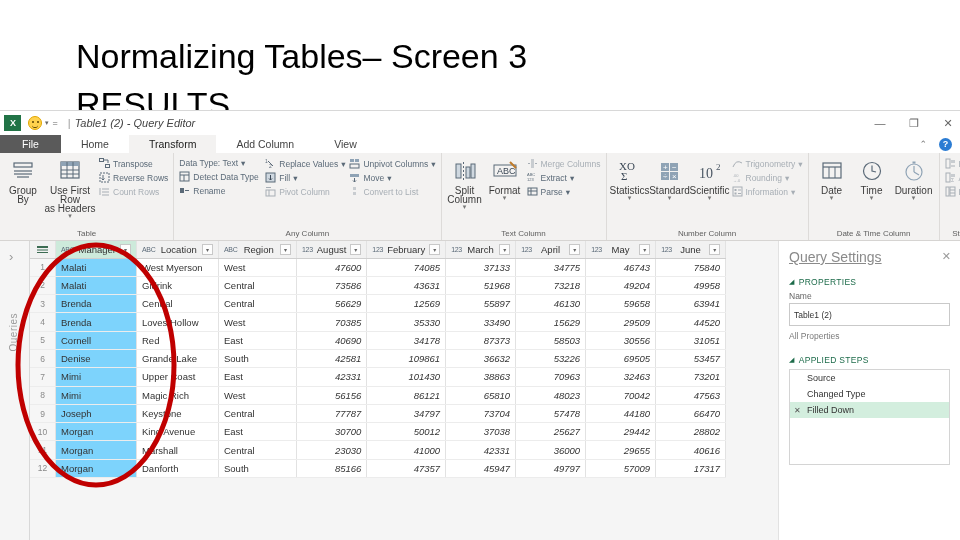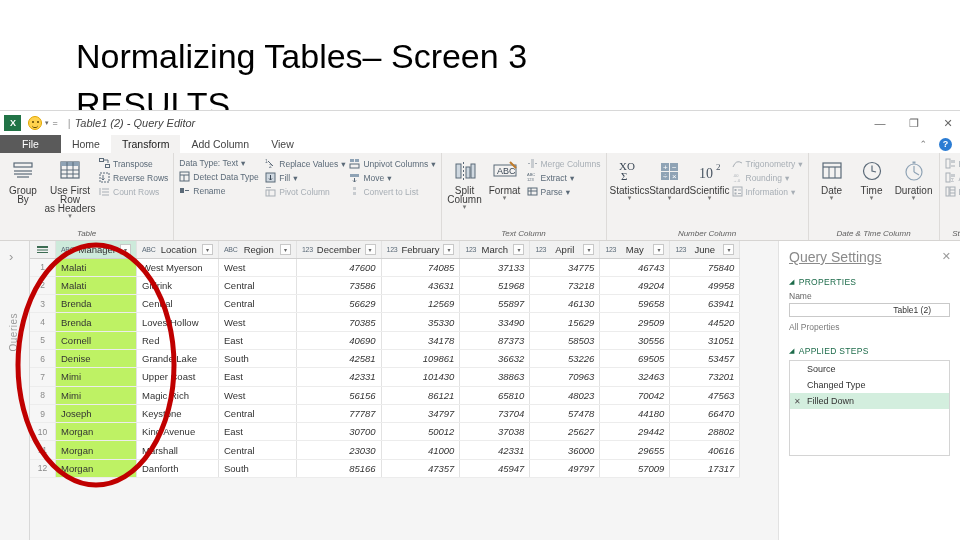--- a/index.html
+++ b/index.html
@@ -96,21 +96,21 @@
     font-size: 10.5px;
     position: relative;
   }
   .tab-file {
     background: #5a5a5a;
     color: #ffffff;
     padding: 0 22px;
     display: flex; align-items: center;
   }
   .tab {
-    padding: 0 11px;
+    padding: 0 20px;
     display: flex; align-items: center;
     color: #444;
   }
   .tab.active { background: #f3f2f1; color: #1a1a1a; }
   .ribbon-right-icons {
     position: absolute; right: 8px; top: 0;
     height: 18px; display: flex; align-items: center; gap: 12px;
   }
   .caret-up { font-size: 9px; color: #777; }
   .help-circle {
@@ -138,21 +138,20 @@
     border-right: 1px solid #dddbd9;
     position: relative;
   }
   .rgroup:last-child { border-right: none; }
   .rgroup-body { display: flex; align-items: flex-start; flex: 1; }
   .rgroup-label {
     text-align: center;
     font-size: 8px;
     color: #606060;
     padding-bottom: 2px;
-    font-style: italic;
   }
   .big-btn {
     width: 40px;
     display: flex; flex-direction: column; align-items: center;
     padding: 2px 1px 0 1px;
     text-align: center;
     line-height: 9px;
   }
   .big-btn .glyph { margin-bottom: 2px; }
   .big-btn .lbl { font-size: 10px; color: #3b3b3b; }
@@ -256,21 +255,21 @@
   .col-name { flex: 1; font-size: 9.5px; }
   .filter-box {
     width: 11px; height: 11px;
     border: 1px solid #c8c8c8;
     background: #fdfdfd;
     display: flex; align-items: center; justify-content: center;
     font-size: 6px; color: #666;
     flex: 0 0 11px;
   }
   th.sel-col { background: #cdeadb !important; }
-  td.sel-col { background: #bef264; }
+  td.sel-col { background: #7dd3fc; }
   td.num { text-align: right; font-style: italic; }
   .w-mgr { width: 76px; }
   .w-loc { width: 82px; }
   .w-reg { width: 78px; }
   .w-mon { width: 70px; }
 
   
   .qsettings {
     width: 182px;
     background: #ffffff;
@@ -294,28 +293,27 @@
     font-size: 8.5px;
     font-weight: normal;
     color: #1d6b4a;
     letter-spacing: 0.3px;
     margin: 0 0 4px 0;
     display: flex; align-items: center; gap: 4px;
   }
   .tri { font-size: 7px; color: #1d6b4a; }
   .qs-fieldlabel { font-size: 8.5px; color: #666; margin-bottom: 2px; }
   .qs-input {
-    width: 100%; height: 14px;
+    width: 100%; height: 23px;
     border: 1px solid #c9c9c9;
     background: #fff;
     font-size: 8.5px;
     color: #333;
-    padding: 0 18px;
+    padding: 0 4px;
     line-height: 13px;
-    text-align: right;
   }
   .qs-link {
     font-size: 8.5px; color: #7a7a7a;
     margin: 5px 0 14px 0;
   }
   .steps-box {
     border: 1px solid #d4d4d4;
     background: #fff;
     margin-top: 4px;
     height: 96px;
@@ -528,20 +526,21 @@
             <span class="sglyph">
               <svg width="11" height="11" viewBox="0 0 11 11">
                 <rect x="4" y="1" width="3" height="3" fill="#c8ccd0"></rect>
                 <rect x="4" y="6" width="3" height="3" fill="#c8ccd0"></rect>
               </svg>
             </span>
             <span>Convert to List</span>
           </div>
         </div>
       </div>
+      <div class="rgroup-label">Any Column</div>
     </div>
 
     <div class="rgroup">
       <div class="rgroup-body">
         <div class="big-btn">
           <span class="glyph">
             <svg width="26" height="26" viewBox="0 0 26 26">
               <rect x="4" y="6" width="5" height="14" fill="#cfd8e0" stroke="#5b6a78"></rect>
               <rect x="14" y="9" width="4" height="11" fill="#cfd8e0" stroke="#5b6a78"></rect>
               <rect x="19" y="6" width="4" height="14" fill="#cfd8e0" stroke="#5b6a78"></rect>
@@ -791,21 +790,21 @@
             <th class="w-reg">
               <div class="colhead-inner">
                 <span class="type-ico">ABC</span>
                 <span class="col-name">Region</span>
                 <span class="filter-box">▾</span>
               </div>
             </th>
             <th class="w-mon">
               <div class="colhead-inner">
                 <span class="type-ico">123</span>
-                <span class="col-name">December</span>
+                <span class="col-name">August</span>
                 <span class="filter-box">▾</span>
               </div>
             </th>
             <th class="w-mon">
               <div class="colhead-inner">
                 <span class="type-ico">123</span>
                 <span class="col-name">February</span>
                 <span class="filter-box">▾</span>
               </div>
             </th>

